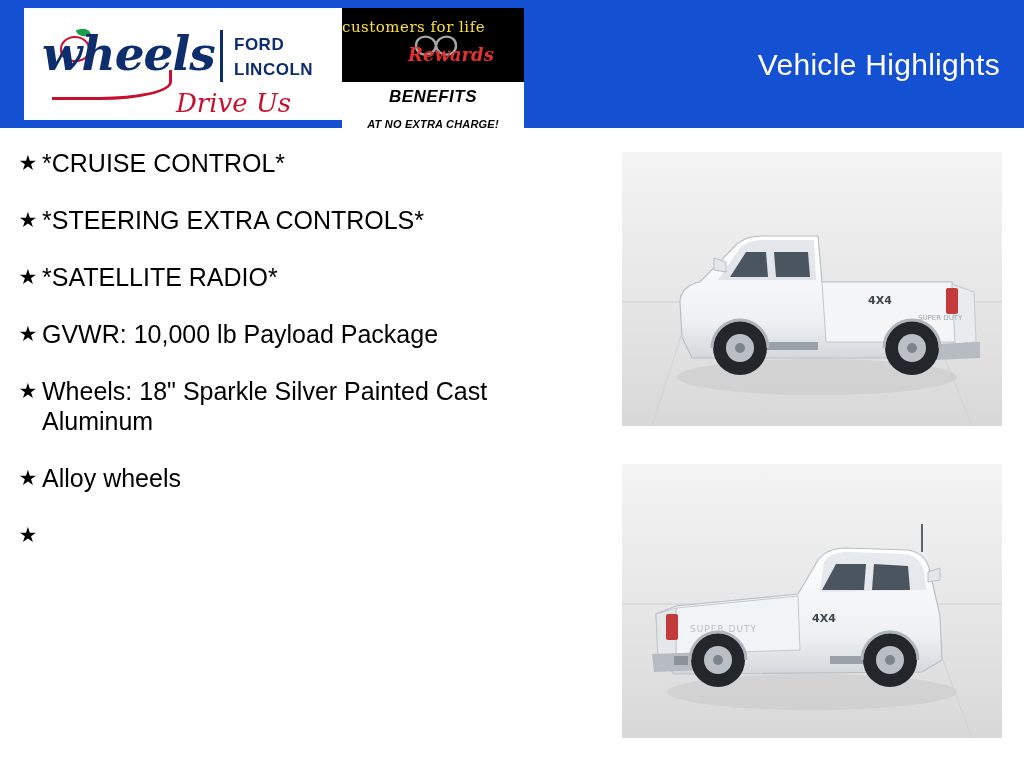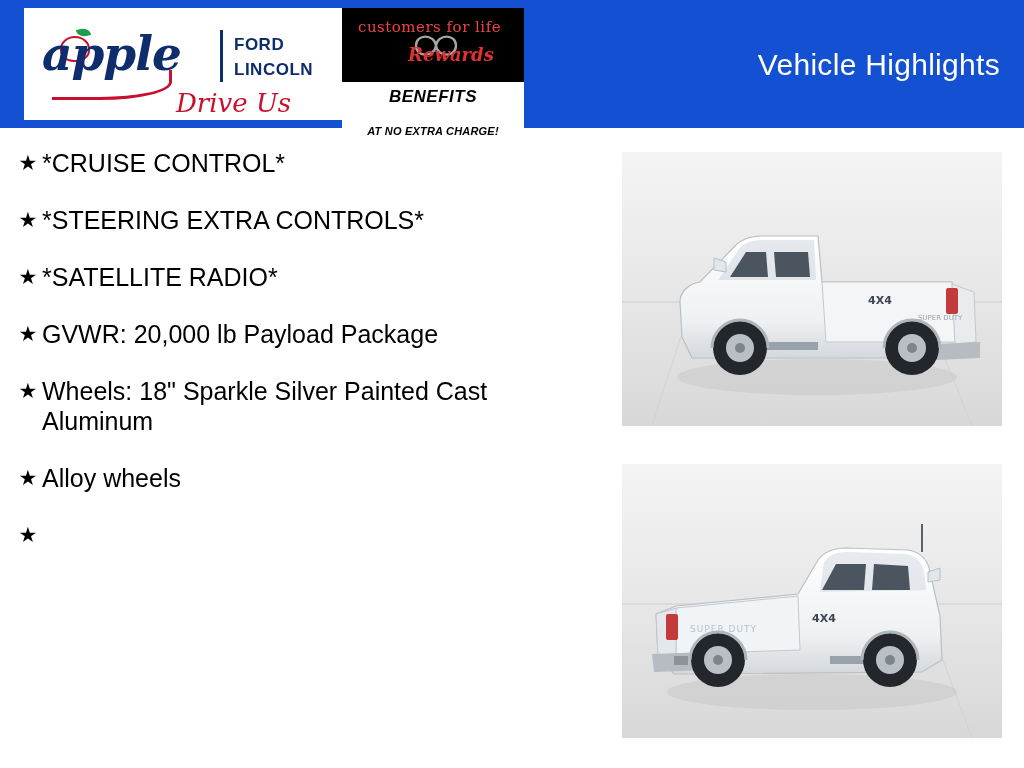--- a/index.html
+++ b/index.html
@@ -109,22 +109,22 @@
     flex-direction: column;
   }
   .cfl-top {
     position: relative;
     flex: 0 0 74px;
     background: #000000;
     overflow: hidden;
   }
   .cfl-text {
     position: absolute;
-    left: 16px; top: 10px;
-    color: #ef4444;
+    left: 0; top: 10px;
+    color: #fde047;
     font-size: 15px;
     letter-spacing: 0.5px;
     font-family: "DejaVu Serif", serif;
   }
   .cfl-script {
     position: absolute;
     left: 66px; top: 36px;
     color: #e03030;
     font-family: "DejaVu Serif", serif;
     font-style: italic;
@@ -150,21 +150,21 @@
     color: #000000;
     font-weight: bold;
     font-size: 17px;
     letter-spacing: 0.5px;
   }
   .benefits-sub {
     color: #000000;
     font-weight: bold;
     font-size: 11px;
     letter-spacing: 0.2px;
-    margin-top: 18px;
+    margin-top: 11px;
   }
   .header-title {
     position: absolute;
     right: 24px; top: 48px;
     color: #ffffff;
     font-size: 30px;
     letter-spacing: 0.3px;
     text-align: right;
   }
 
@@ -215,21 +215,21 @@
   <div class="header">
 
     <div class="logo-box">
 
       <div class="logo-left">
         <div class="apple-shape">
           <div class="apple-body"></div>
           <div class="apple-leaf"></div>
         </div>
         <div class="apple-swoosh"></div>
-        <div class="apple-word">apple</div>
+        <div class="apple-word">wheels</div>
         <div class="logo-divider"></div>
         <div class="brand-lines">
           <div>FORD</div>
           <div>LINCOLN</div>
         </div>
         <div class="drive-us">Drive Us</div>
       </div>
 
       <div class="logo-right">
         <div class="cfl-top">
@@ -261,21 +261,21 @@
       <div class="feature-text">*STEERING EXTRA CONTROLS*</div>
     </div>
 
     <div class="feature">
       <div class="bullet">★</div>
       <div class="feature-text">*SATELLITE RADIO*</div>
     </div>
 
     <div class="feature">
       <div class="bullet">★</div>
-      <div class="feature-text">GVWR: 20,000 lb Payload Package</div>
+      <div class="feature-text">GVWR: 10,000 lb Payload Package</div>
     </div>
 
     <div class="feature">
       <div class="bullet">★</div>
       <div class="feature-text">Wheels: 18" Sparkle Silver Painted Cast Aluminum</div>
     </div>
 
     <div class="feature">
       <div class="bullet">★</div>
       <div class="feature-text">Alloy wheels</div>

